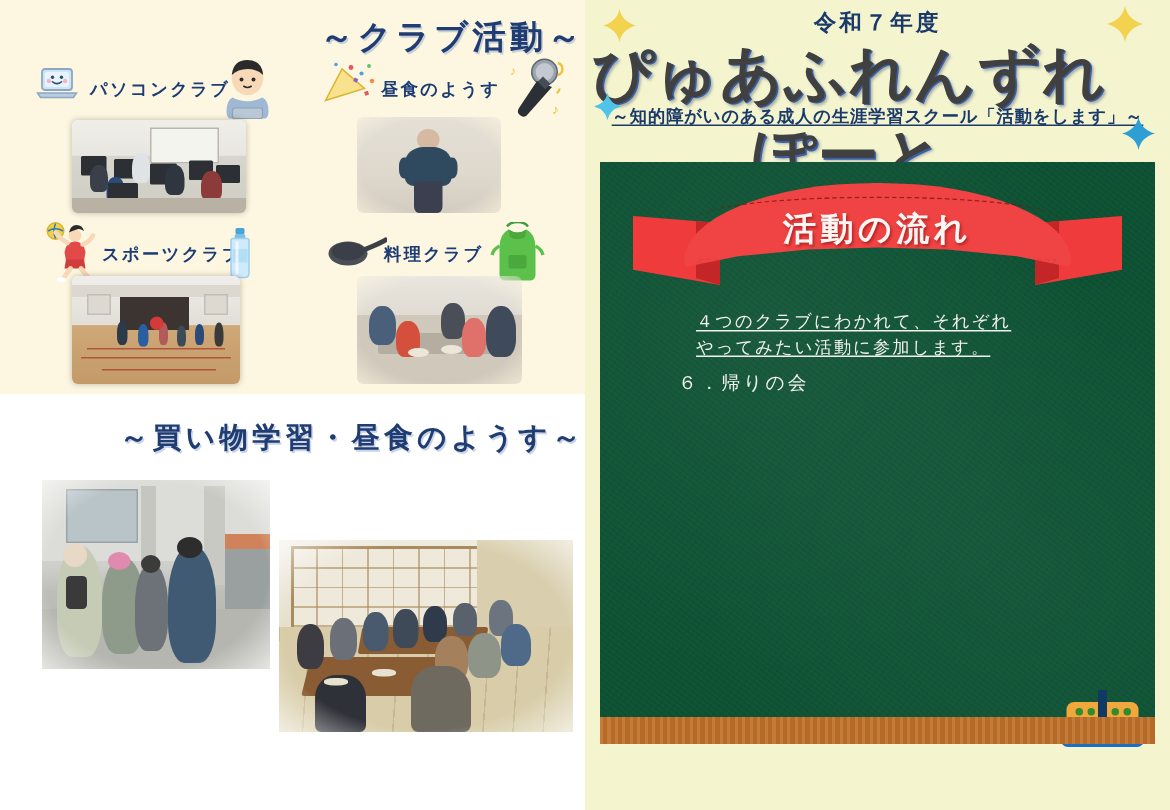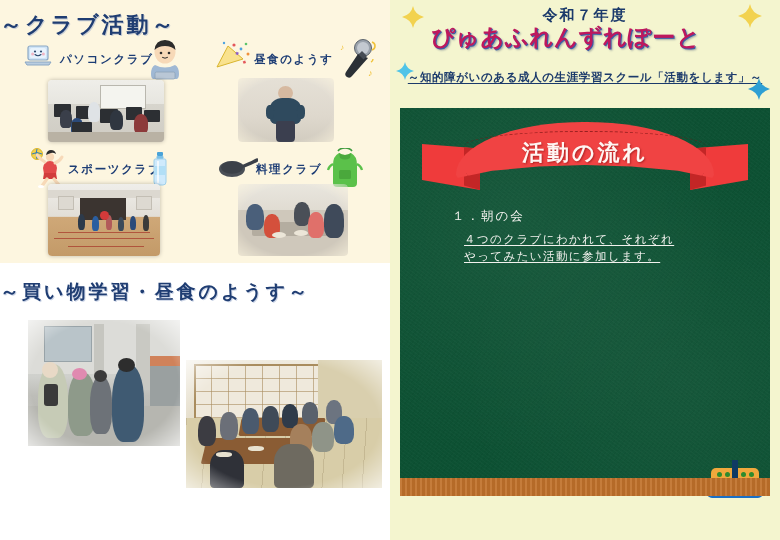--- a/index.html
+++ b/index.html
@@ -4,21 +4,21 @@
 <style>
   html,body{margin:0;padding:0;background:#fff;}
   body{width:780px;height:540px;overflow:hidden;font-family:"Liberation Sans","DejaVu Sans",sans-serif;}
   #page{position:relative;width:780px;height:540px;overflow:hidden;background:#ffffff;}
 
   
   #left-panel{position:absolute;left:0;top:0;width:390px;height:540px;background:#ffffff;}
   #left-cream{position:absolute;left:0;top:0;width:390px;height:263px;background:#fdf6e0;}
   #left-white{position:absolute;left:0;top:263px;width:390px;height:277px;background:#ffffff;}
 
-  .sec-title{position:absolute;text-align:left;width:390px;color:#1f3d72;
+  .sec-title{position:absolute;text-align:right;width:390px;color:#1f3d72;
     font-weight:bold;letter-spacing:3px;font-family:Liberation Mono, monospace;
     text-shadow:1px 1px 0 rgba(140,160,200,.45);}
   #club-title{top:10px;font-size:22px;}
   #shop-title{top:279px;font-size:19px;}
 
   .club-label{position:absolute;color:#1c3c74;font-weight:bold;font-size:11.5px;
     letter-spacing:1.6px;font-family:"DejaVu Sans",sans-serif;white-space:nowrap;}
 
   
   .photo{position:absolute;overflow:hidden;background:#c9c9c9;}
@@ -39,22 +39,22 @@
   .cook{background:linear-gradient(180deg,#e9e6de 0%,#ded9cf 45%,#cdc7bb 100%);}
   .walk{background:linear-gradient(180deg,#d8d9d6 0%,#cfd0cc 45%,#bdbdb8 60%,#b3b3ae 100%);}
   .tatami{background:linear-gradient(180deg,#efeade 0%,#e6dfcd 45%,#ddd2b4 60%,#d5c9a6 100%);}
   .blob{position:absolute;border-radius:46% 46% 34% 34%;}
 
   
   #right-panel{position:absolute;left:390px;top:0;width:390px;height:540px;background:#f4f5cf;}
   #header{position:absolute;left:0;top:0;width:390px;height:105px;}
   #nengo{position:absolute;width:390px;text-align:center;top:6px;font-size:15px;color:#1b3a6b;
     font-weight:bold;letter-spacing:2px;font-family:"DejaVu Sans",sans-serif;}
-  #maintitle{position:absolute;width:352px;text-align:center;top:22px;font-size:23px;
-    color:#be185d;font-weight:bold;letter-spacing:1px;font-family:"DejaVu Sans",sans-serif;
+  #maintitle{position:absolute;width:352px;text-align:center;top:22px;font-size:41px;
+    color:#404040;font-weight:bold;letter-spacing:1px;font-family:"DejaVu Sans",sans-serif;
     text-shadow:1px 1px 0 #3b5fa8, 2px 2px 2px rgba(20,40,90,.35);}
   #subtitle{position:absolute;width:390px;text-align:center;top:70px;font-size:11.5px;
     color:#1b3a6b;font-weight:bold;letter-spacing:.6px;font-family:"DejaVu Sans",sans-serif;
     text-decoration:underline;text-underline-offset:2px;}
 
   .star{position:absolute;}
   .star svg{display:block;}
 
   
   #board{position:absolute;left:10px;top:108px;width:370px;height:388px;
@@ -353,25 +353,25 @@
           </div>
         <div class="band">
           <div class="stitch-t"></div>
             <div class="stitch-b"></div>
         </div>
         <div id="ribbon-text">活動の流れ</div>
       </div>
 
       <div id="flow-list">
         <div class="flow-item">
-          <div class="flow-head">１．朝の会</div>
+          <div class="flow-note">４つのクラブにわかれて、それぞれ</div>
+          <div class="flow-note">やってみたい活動に参加します。</div>
         </div>
         <div class="flow-item">
-          <div class="flow-note">４つのクラブにわかれて、それぞれ</div>
-          <div class="flow-note">やってみたい活動に参加します。</div>
+          <div class="flow-head">６．帰りの会</div>
         </div>
       </div>
 
       <div id="boat">
         <div class="hull"></div>
         <div class="deck"></div>
         <div class="win" style="left:14px;"></div>
         <div class="win" style="left:22px;"></div>
         <div class="win" style="left:38px;"></div>
         <div class="win" style="left:46px;"></div>

